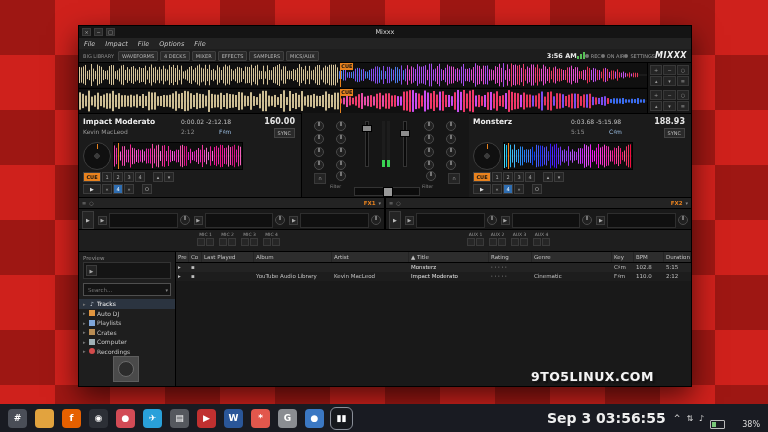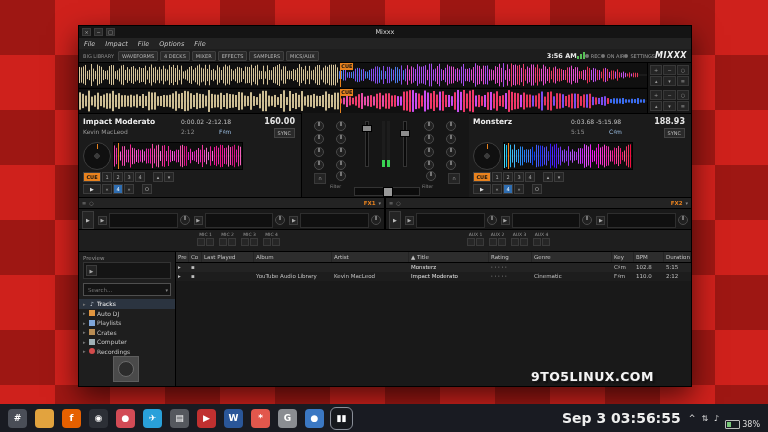--- a/index.html
+++ b/index.html
@@ -10,21 +10,21 @@
 
   
   .taskbar{position:absolute;left:0;bottom:0;width:768px;height:28px;background:#191b22;
     display:flex;align-items:center;gap:8px;padding:0 8px;box-sizing:border-box;z-index:40;}
   .ticons{display:flex;align-items:center;gap:8px;}
   .ticon{width:19px;height:19px;border-radius:4px;display:flex;align-items:center;justify-content:center;
     font-size:9px;color:#fff;flex:0 0 auto;font-weight:bold;}
   .ticon.boxed{outline:1px solid #8a8f98;outline-offset:1px;}
   .tclock{margin-left:auto;color:#eee;font-size:14px;font-weight:bold;white-space:nowrap;}
   .tray{display:flex;align-items:center;gap:6px;color:#ddd;font-size:8px;}
-  .battwrap{display:flex;align-items:center;gap:2px;margin-top:12px;}
+  .battwrap{display:flex;align-items:center;gap:17px;margin-top:12px;}
   .batt{width:13px;height:7px;border:1px solid #bbb;border-radius:1px;position:relative;display:inline-block;}
   .batt::after{content:'';position:absolute;left:1px;top:1px;bottom:1px;width:4px;background:#79c879;}
 
   
   .window{position:absolute;left:78px;top:25px;width:612px;height:360px;background:#181818;
     border:1px solid #000;box-shadow:0 10px 26px rgba(0,0,0,.6);color:#ccc;z-index:10;}
   .titlebar{position:absolute;left:0;top:0;right:0;height:12px;background:#141414;border-bottom:1px solid #000;
     display:flex;align-items:center;}
   .tb-btn{width:9px;height:8px;margin-left:3px;background:#2b2b2b;border:1px solid #3c3c3c;color:#aaa;
     font-size:5px;line-height:7px;text-align:center;box-sizing:border-box;}

